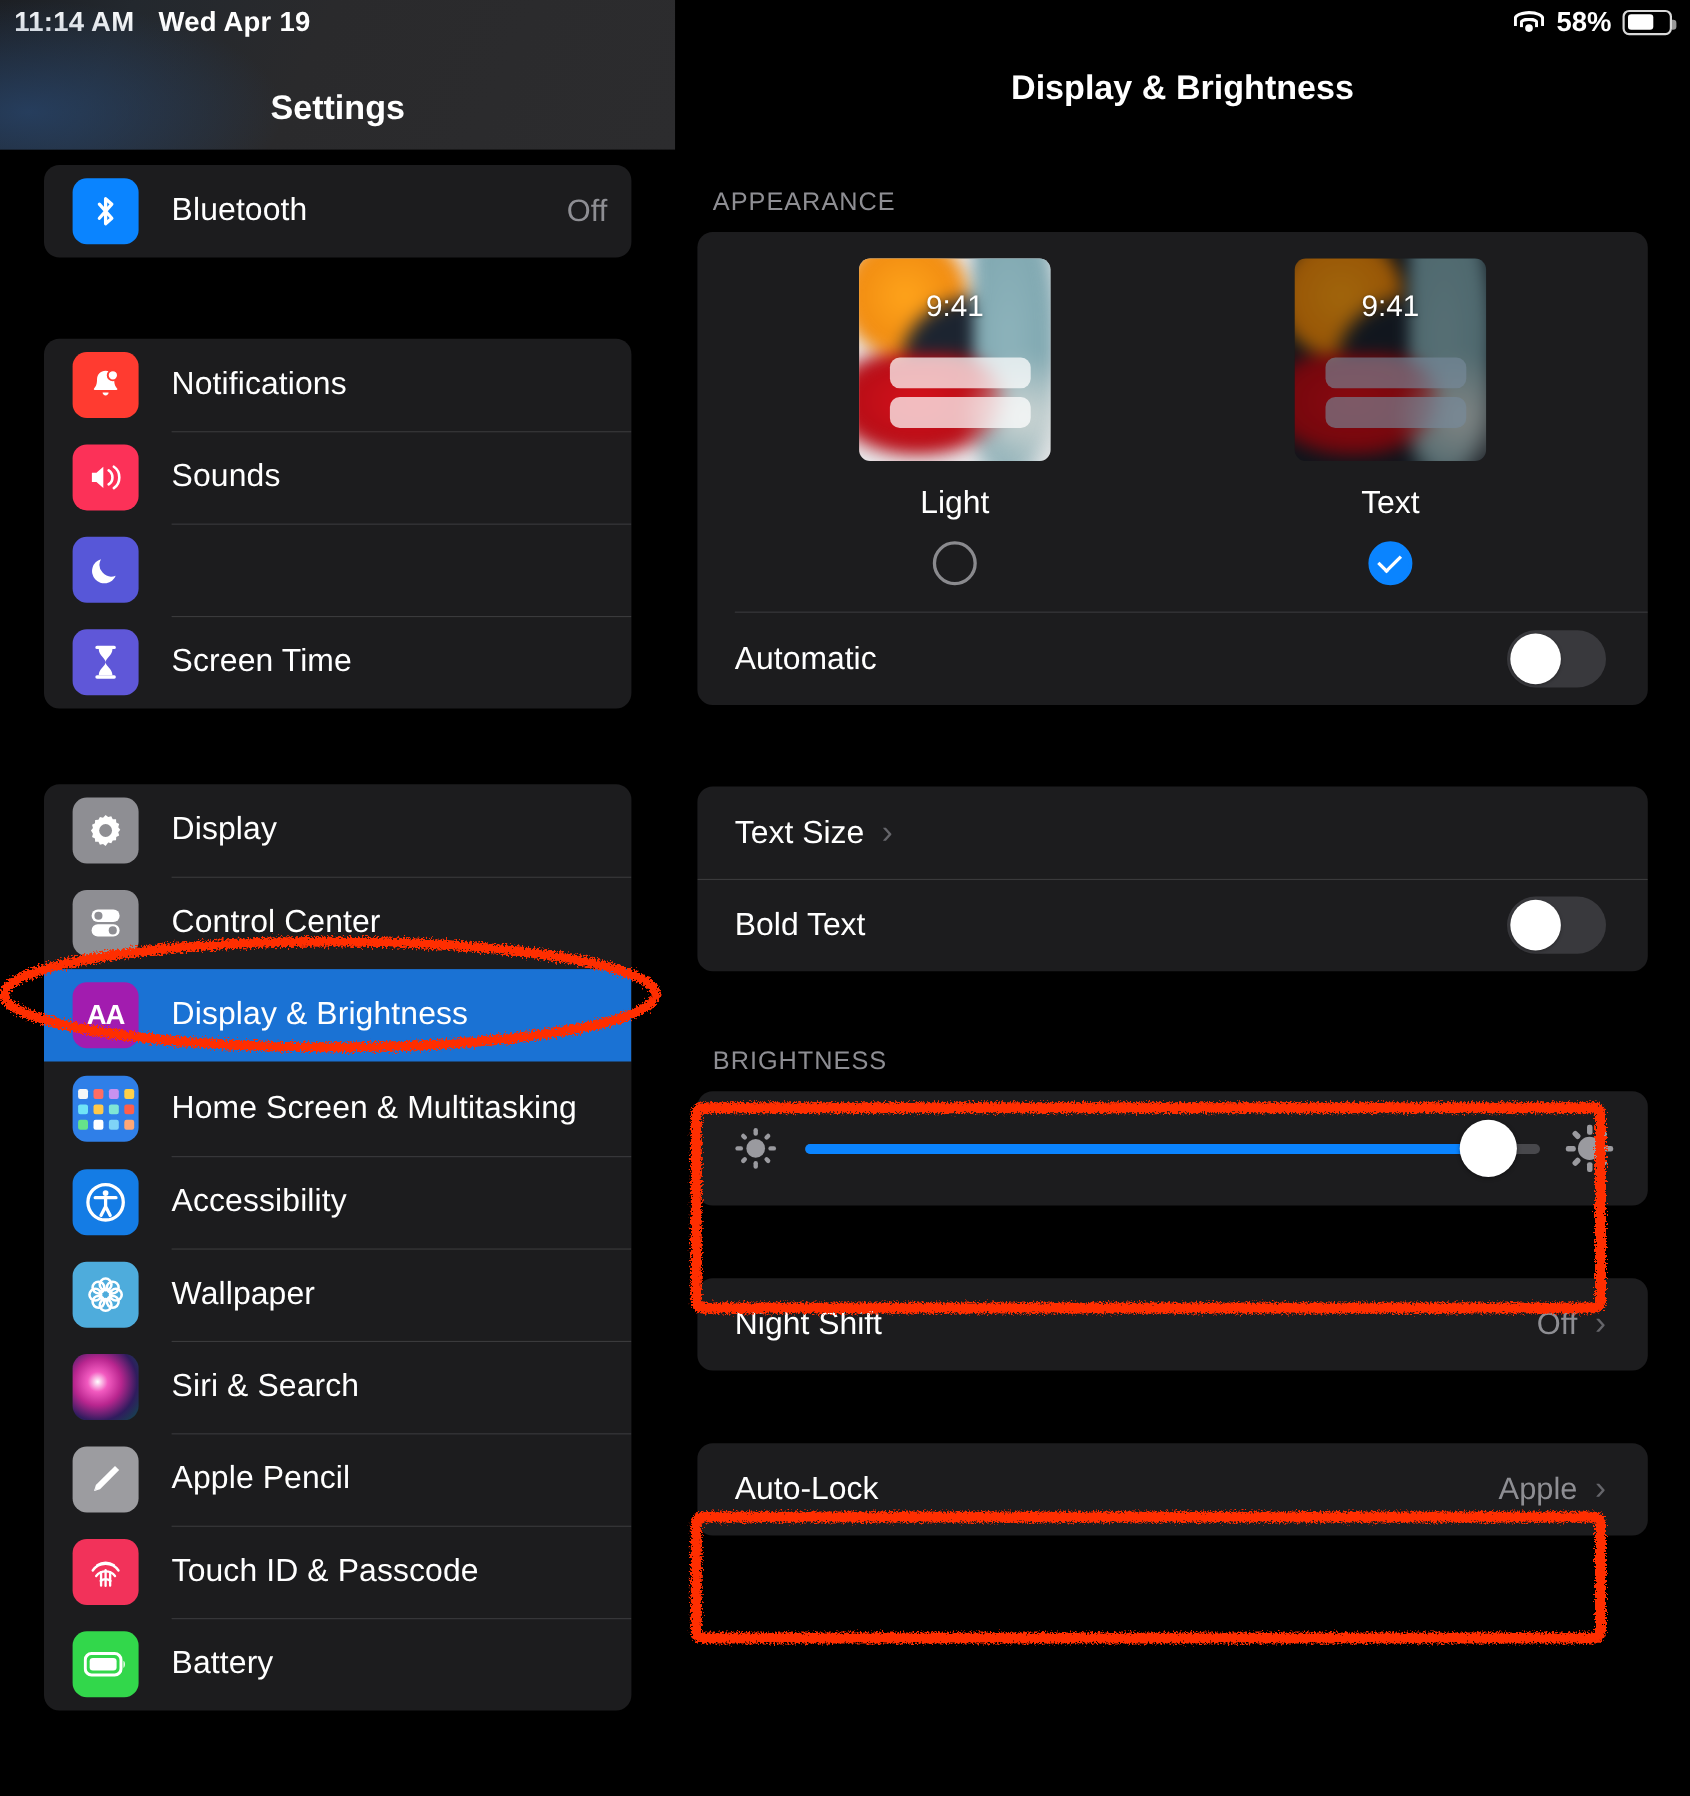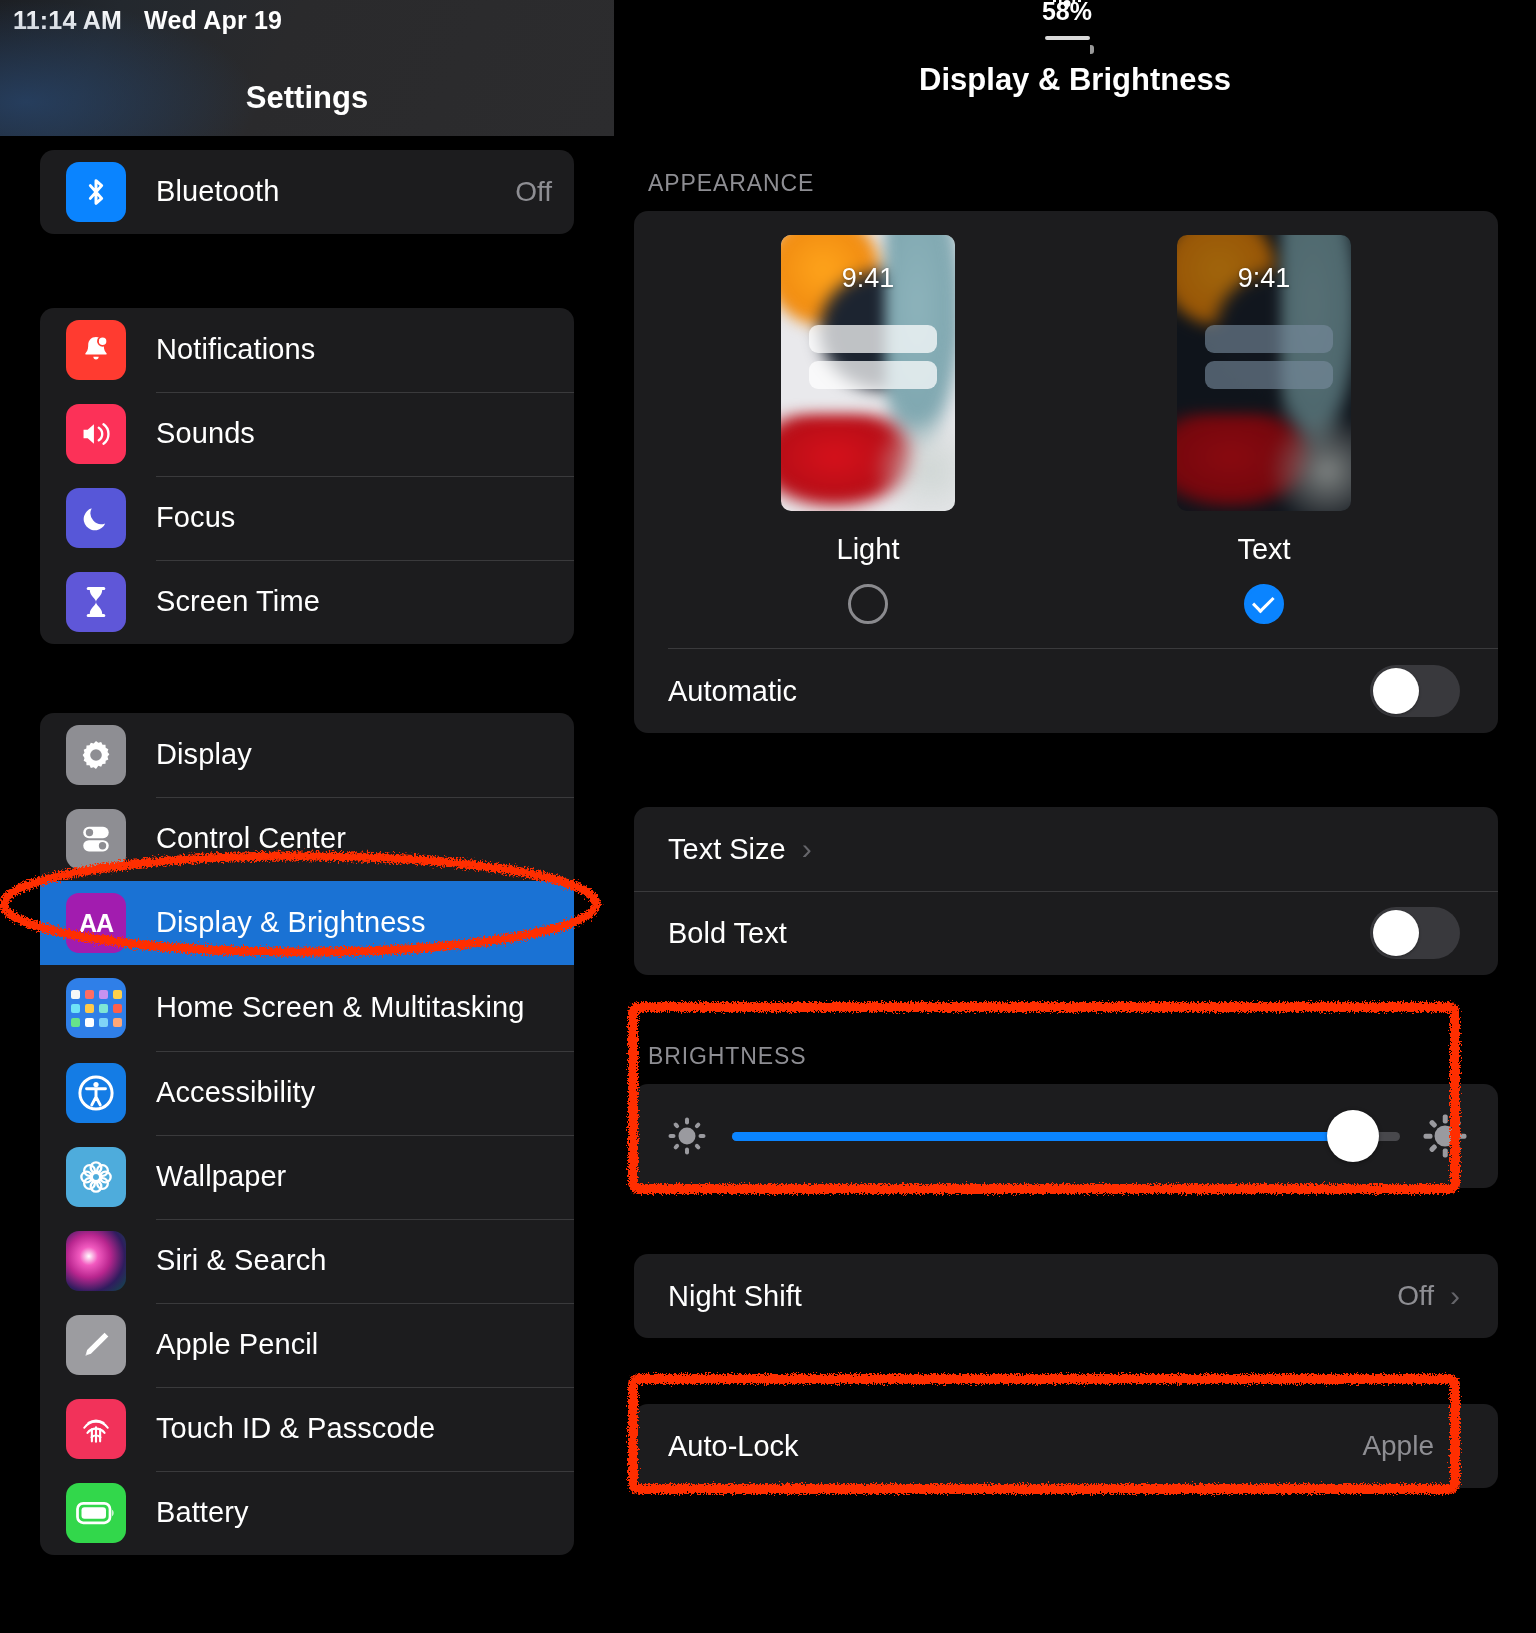--- a/index.html
+++ b/index.html
@@ -96,21 +96,21 @@
 
   .grid-dots { display:grid; grid-template-columns:repeat(4,9px); grid-template-rows:repeat(3,9px); gap:5px; }
   .grid-dots i { display:block; width:9px; height:9px; border-radius:2px; }
 
   
   .detail {
     flex:1 1 auto; background:#000; position:relative; padding:0;
   }
   .d-status {
     height:40px; display:flex; align-items:center; justify-content:flex-end;
-    padding-right:16px; gap:10px;flex-direction:column;
+    padding-right:16px; gap:10px;
   }
   .wifi { width:30px; height:22px; position:relative; }
   .wifi i { position:absolute; left:50%; transform:translateX(-50%); border:3px solid #fff;
             border-bottom:none; border-radius:50% 50% 0 0; }
   .wifi i:nth-child(1){ width:28px; height:14px; top:1px; }
   .wifi i:nth-child(2){ width:17px; height:9px; top:7px; }
   .wifi i:nth-child(3){ width:7px; height:7px; top:13px; border-radius:50%;
                         background:#fff; border:none; }
   .batt-pct { font-size:25px; font-weight:bold; }
   .batt { width:45px; height:23px; border:2.5px solid rgba(255,255,255,.85);
@@ -126,21 +126,21 @@
     font-size:23px; color:#8e8e93; letter-spacing:.9px;
     margin:72px 0 14px 34px;
   }
   .card {
     margin:0 38px 0 20px; background:#1c1c1e; border-radius:14px; overflow:hidden;
   }
   .appear-card { padding:24px 0 0; }
   .thumbs { display:flex; justify-content:space-around; padding:0 36px; }
   .thumb-col { text-align:center; width:200px; }
   .thumb {
-    width:174px; height:276px; border-radius:10px; margin:0 auto;
+    width:174px; height:184px; border-radius:10px; margin:0 auto;
     position:relative; overflow:hidden;
     background:#e9e9ec;
   }
   .wp { position:absolute; inset:0; filter:blur(7px); }
   .wp .b1{ position:absolute; width:120px; height:120px; left:-18px; top:-26px;
            background:radial-gradient(circle,#ffa41b 0%,#f08a10 60%, rgba(240,138,16,0) 72%); }
   .wp .b2{ position:absolute; width:150px; height:135px; left:30px; top:28px;
            background:radial-gradient(ellipse,#1c2430 0%,#1c2430 55%, rgba(28,36,48,0) 70%); }
   .wp .b3{ position:absolute; width:80px; height:250px; right:-10px; top:-30px;
            background:radial-gradient(ellipse at 40% 40%,#8db3bb 0%,#7fa7b0 55%, rgba(127,167,176,0) 72%); }
@@ -276,21 +276,20 @@
           </span>
           <span class="row-label">Sounds</span>
         </div>
 
         <div class="row">
           <span class="app-icon ic-focus">
             <svg width="34" height="34" viewBox="0 0 24 24">
               <path d="M18.5 15.8A7.6 7.6 0 0 1 9 5.2a7.9 7.9 0 1 0 9.5 10.6z" fill="#fff"></path>
             </svg>
           </span>
-          <span class="row-label">Focus</span>
         </div>
 
         <div class="row">
           <span class="app-icon ic-screentime">
             <svg width="28" height="34" viewBox="0 0 18 24">
               <path d="M3.5 2.5h11M3.5 21.5h11" stroke="#fff" stroke-width="2.2" stroke-linecap="round"></path>
               <path d="M4.6 3.6h8.8c0 4.2-4.4 6-4.4 8.4 0 2.4 4.4 4.2 4.4 8.4H4.6c0-4.2 4.4-6 4.4-8.4 0-2.4-4.4-4.2-4.4-8.4z" fill="#fff"></path>
             </svg>
           </span>
           <span class="row-label">Screen Time</span>

